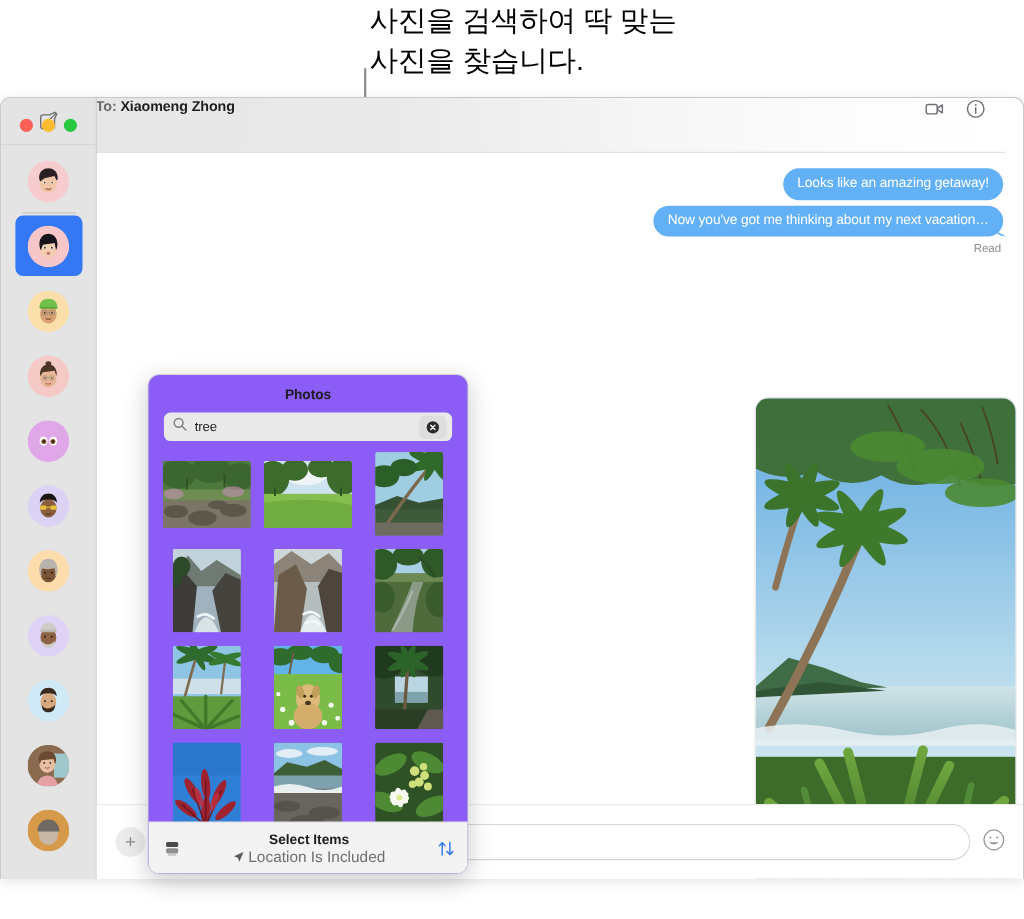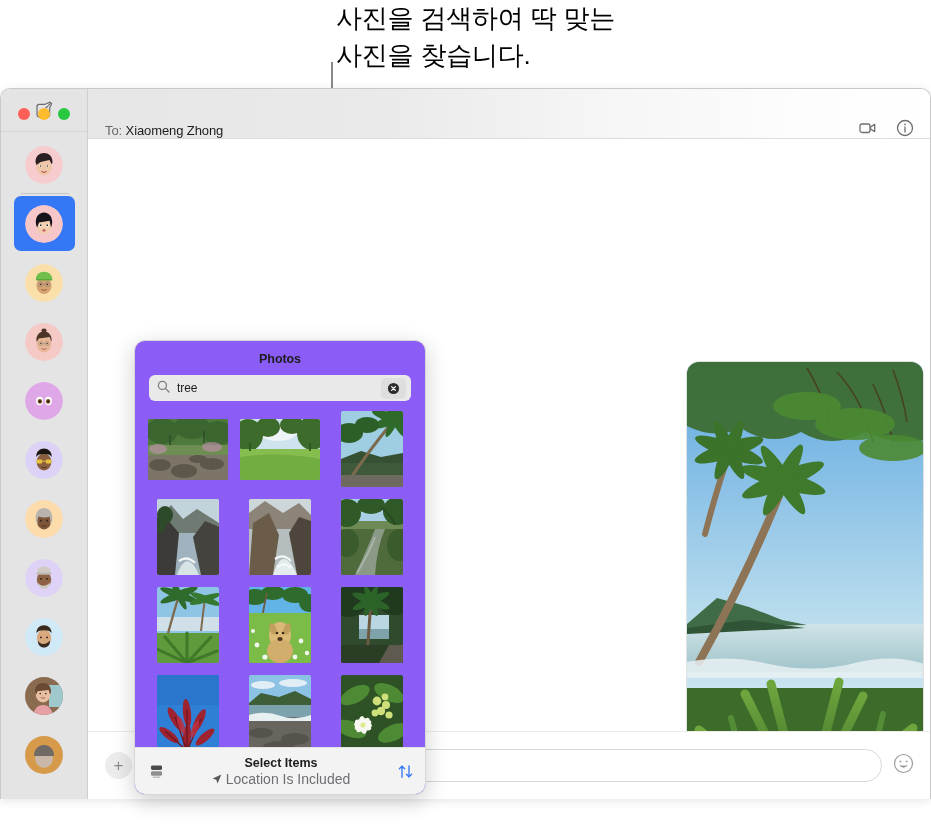--- a/index.html
+++ b/index.html
@@ -58,24 +58,24 @@
     background: #c4c4c4;
   }
   .avatar {
     position: relative; width: 38px; height: 38px; border-radius: 50%;
     overflow: hidden; z-index: 2; flex: none;
   }
   .avatar svg { display: block; width: 38px; height: 38px; }
 
   
   .toolbar {
-    position: absolute; left: 87px; top: 0; width: 844px; height: 50px;
+    position: absolute; left: 69px; top: 0; width: 844px; height: 50px;
     background: linear-gradient(to right, #e6e6e6 0%, #eaeaea 35%, #f6f6f6 62%, #fdfdfd 85%, #ffffff 100%);
     border-bottom: 1px solid #dcdcdc;
-    display: flex; align-items: flex-end;
+    display: flex; align-items: flex-start; font-weight: bold;
   }
   .to-field {
     margin-left: 17px; font-size: 13px; color: #1d1d1f; letter-spacing: -0.1px;
   }
   .to-label { color: #6a6a6a; }
   .toolbar-actions {
     margin-left: auto; margin-right: 17px; display: flex; gap: 17px; align-items: center;
   }
   .tb-icon { width: 20px; height: 20px; display: block; }
 
@@ -399,20 +399,32 @@
               <ellipse cx="19" cy="22" rx="9" ry="10" fill="#c9b8a8"></ellipse>
               <path d="M9 20c0-7 4.4-11 10-11s10 4 10 11z" fill="#6f6a64"></path>
             </svg>
           </span>
         </div>
 
       </div>
     </div>
 
     <div class="conversation">
+      <div class="messages">
+
+        <div class="msg-row">
+          <div class="bubble">Looks like an amazing getaway!</div>
+        </div>
+
+        <div class="msg-row">
+          <div class="bubble tail">Now you've got me thinking about my next vacation…</div>
+        </div>
+
+        <div class="read-label">Read</div>
+      </div>
 
       <div class="attachment">
         <svg viewBox="0 0 238 461" preserveAspectRatio="none">
           <defs>
             <linearGradient id="sky" x1="0" y1="0" x2="0" y2="1">
               <stop offset="0%" stop-color="#5fa8e0"></stop>
               <stop offset="55%" stop-color="#b9dced"></stop>
               <stop offset="100%" stop-color="#e8f2f6"></stop>
             </linearGradient>
             <linearGradient id="sea" x1="0" y1="0" x2="0" y2="1">

